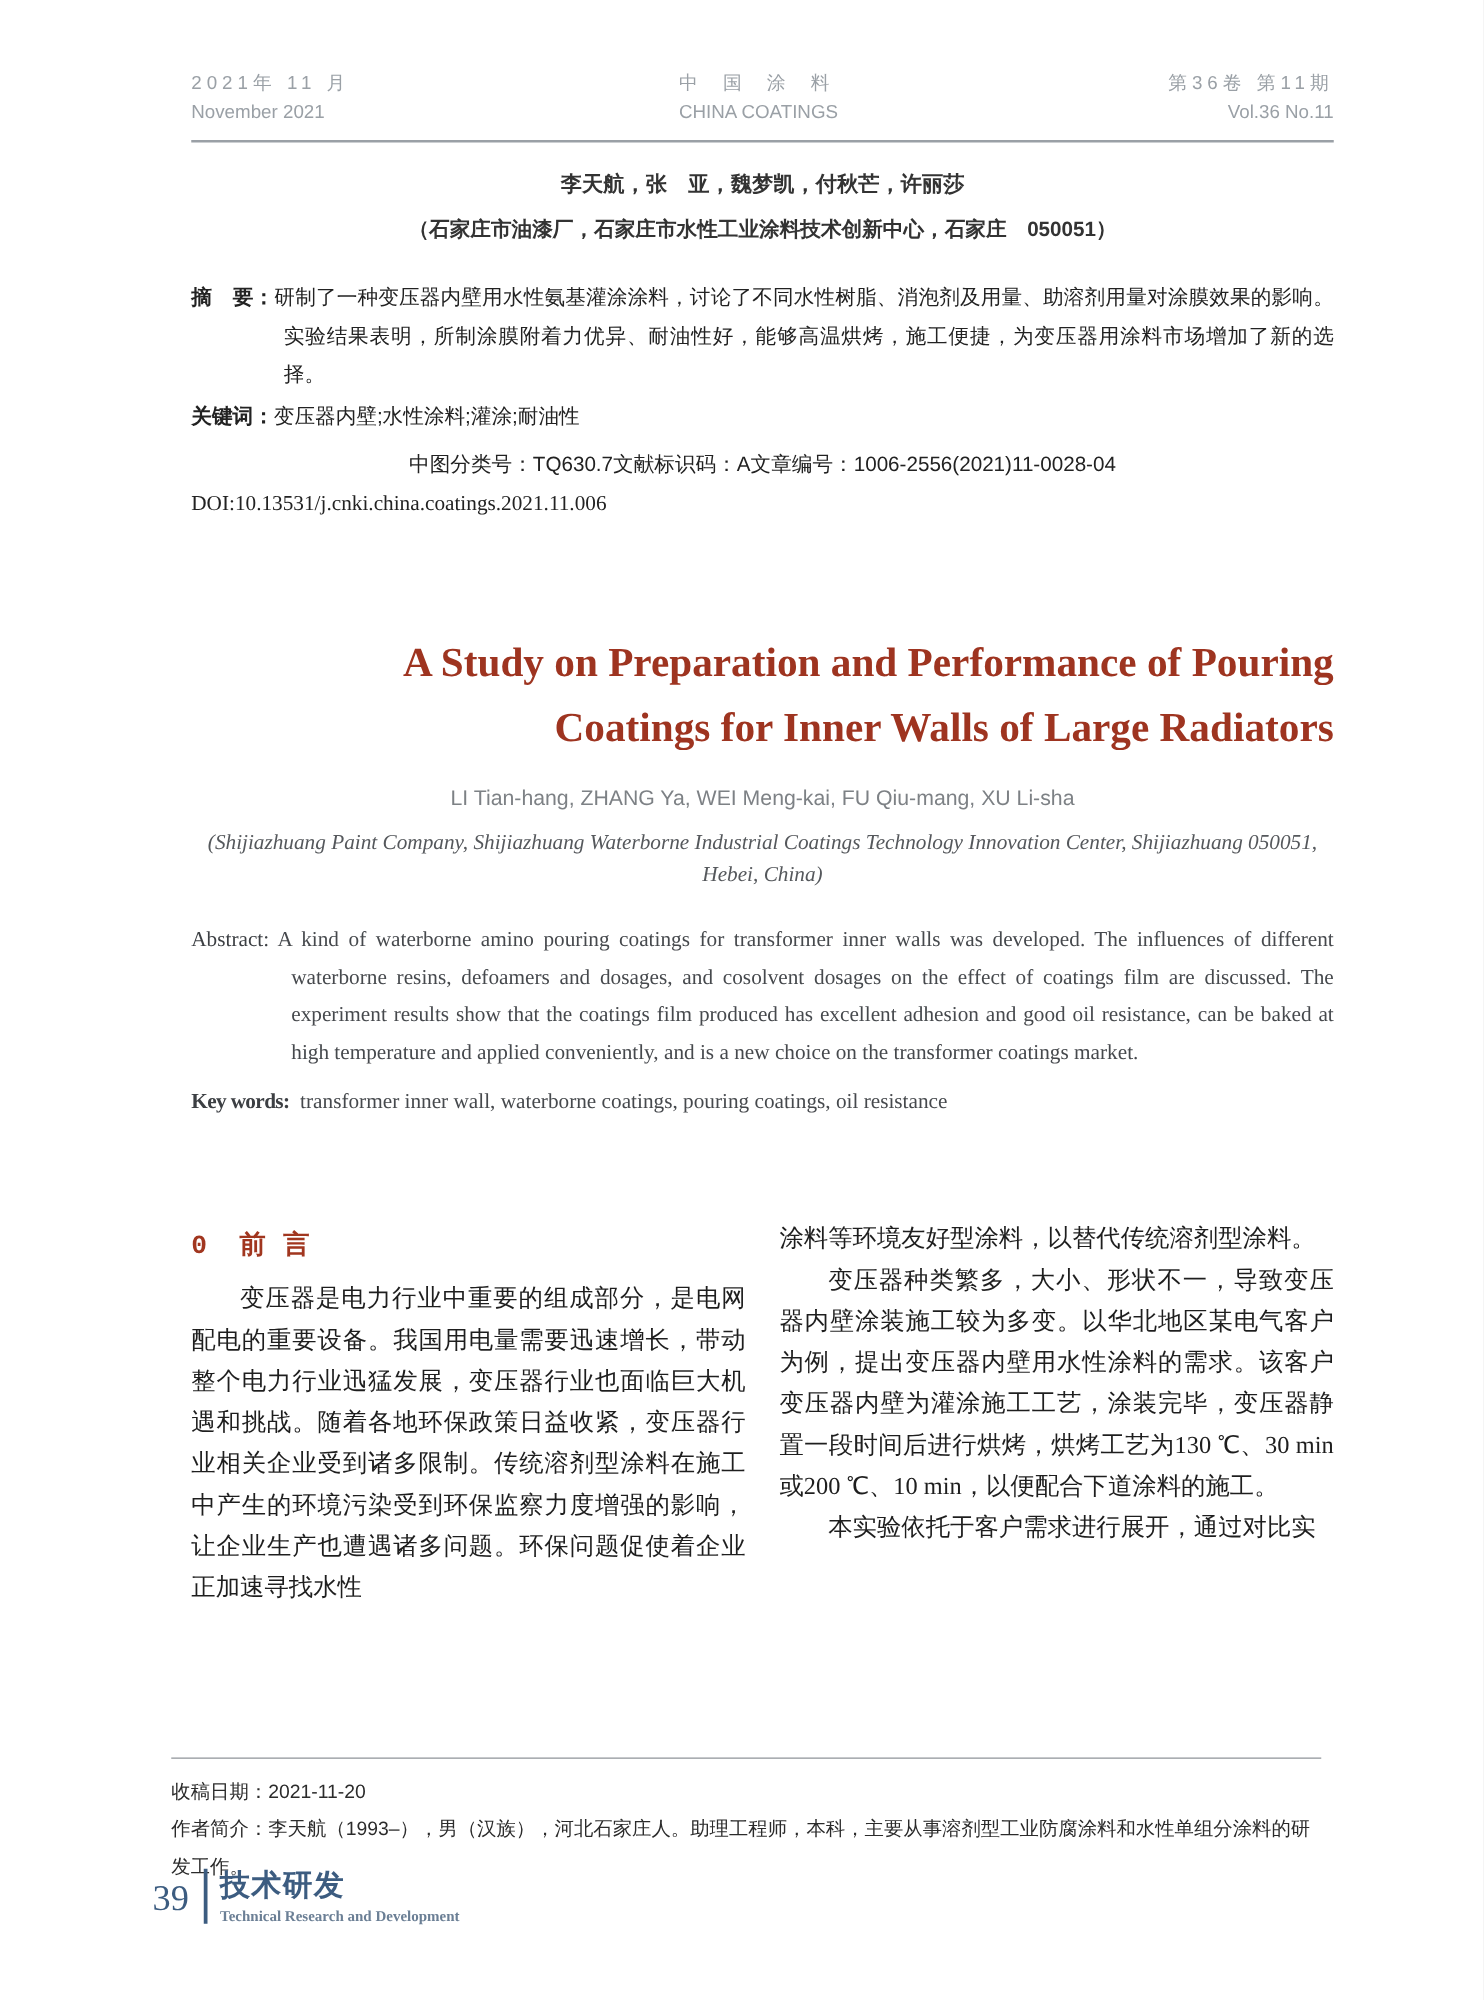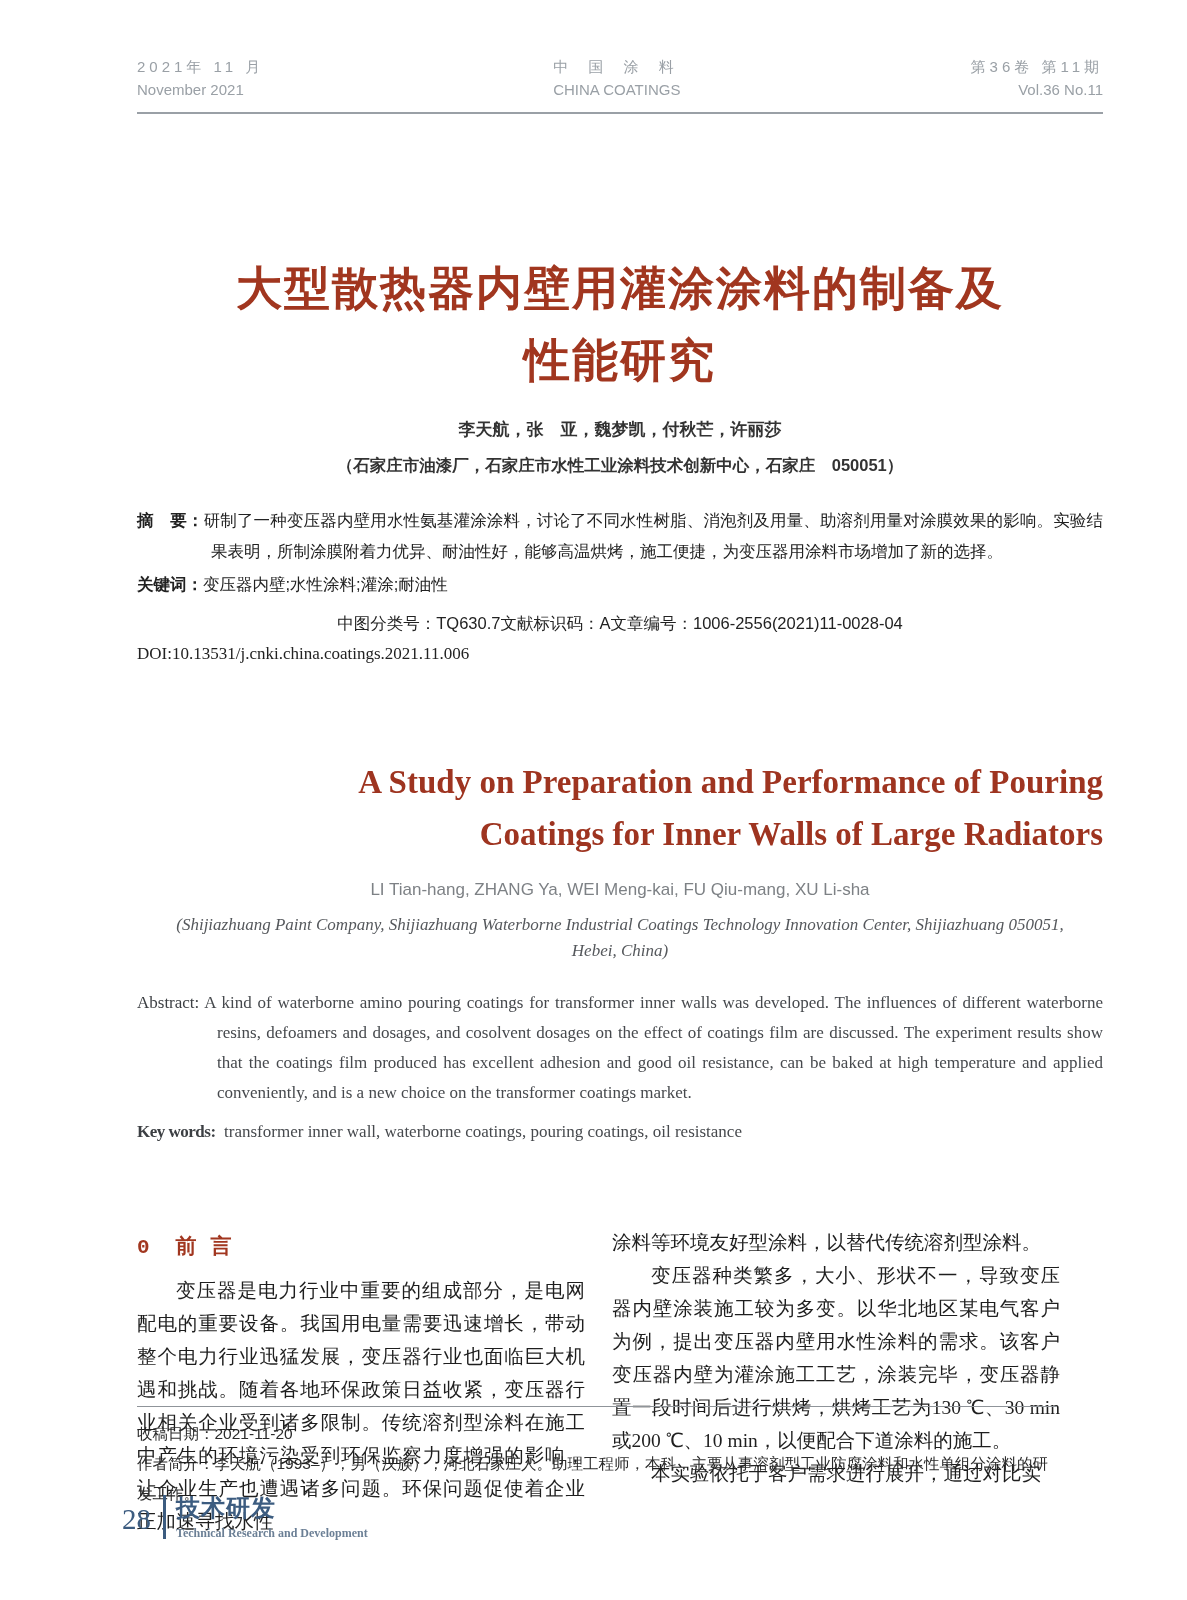--- a/index.html
+++ b/index.html
@@ -6,21 +6,21 @@
   .page {
     position:relative;
     width:1187px; height:1600px;
     margin:0 auto;
     background:#ffffff;
     font-family:"Liberation Sans", sans-serif;
     color:#222;
     overflow:hidden;
     box-sizing:border-box;
   }
-  .content { padding:0 84px 0 137px; }
+  .content { padding:0 120px 0 137px;margin-left:16px; }
 
   
   .jheader {
     display:flex; justify-content:space-between; align-items:flex-end;
     padding-top:55px; padding-bottom:10px;
     border-bottom:2px solid #9aa0a6;
     color:#9aa0a6; font-size:15px; line-height:1.55;
   }
   .jheader .col { white-space:nowrap; }
   .jheader .col.center { text-align:left; }
@@ -156,24 +156,20 @@
       <div class="col center">
         <div class="jh-cn spread">中 国 涂 料</div>
         <div>CHINA COATINGS</div>
       </div>
       <div class="col right">
         <div class="jh-cn">第36卷 第11期</div>
         <div>Vol.36  No.11</div>
       </div>
     </div>
 
-    <div class="title-cn">
-      <div>大型散热器内壁用灌涂涂料的制备及</div>
-      <div>性能研究</div>
-    </div>
 
     <div class="authors-cn">李天航，张　亚，魏梦凯，付秋芒，许丽莎</div>
     <div class="affil-cn">（石家庄市油漆厂，石家庄市水性工业涂料技术创新中心，石家庄　050051）</div>
 
     <div class="abs-cn"><span class="lab">摘　要：</span><span>研制了一种变压器内壁用水性氨基灌涂涂料，讨论了不同水性树脂、消泡剂及用量、助溶剂用量对涂膜效果的影响。实验结果表明，所制涂膜附着力优异、耐油性好，能够高温烘烤，施工便捷，为变压器用涂料市场增加了新的选择。</span></div>
 
     <div class="kw-cn"><span class="lab">关键词：</span><span>变压器内壁;水性涂料;灌涂;耐油性</span></div>
 
     <div class="class-row">
       <span>中图分类号：TQ630.7</span>
@@ -213,20 +209,20 @@
     </div>
 
   </div>
 
   <div class="footnote">
     <div>收稿日期：2021-11-20</div>
     <div>作者简介：李天航（1993–），男（汉族），河北石家庄人。助理工程师，本科，主要从事溶剂型工业防腐涂料和水性单组分涂料的研发工作。</div>
   </div>
 
   <div class="page-footer">
-    <div class="pf-num">28</div>
+    <div class="pf-num">39</div>
     <div class="pf-bar"></div>
     <div class="pf-text">
       <div class="cn">技术研发</div>
       <div class="en">Technical Research and Development</div>
     </div>
   </div>
 </div>
 
 </body></html>

